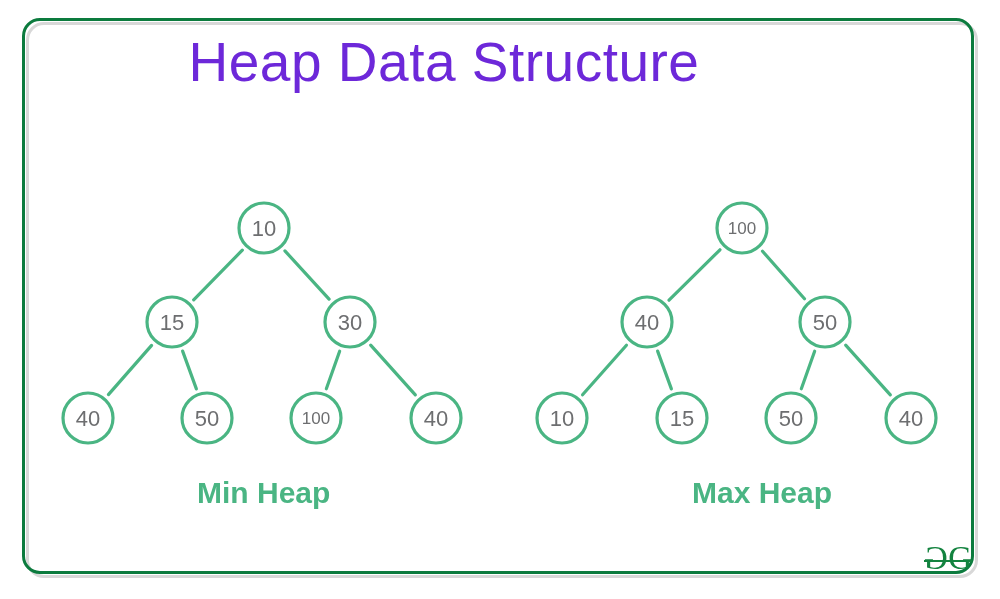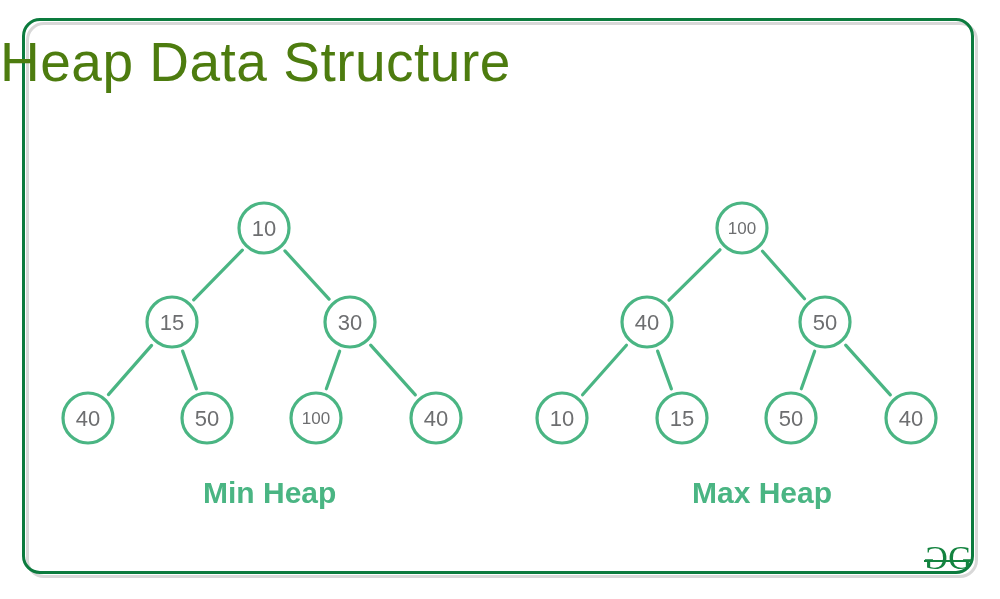--- a/index.html
+++ b/index.html
@@ -39,23 +39,24 @@
     border: 3px solid #0c7b3e;
     border-radius: 18px;
     box-sizing: border-box;
     background: transparent;
   }
   #title {
     position: absolute;
     left: 0;
     top: 30px;
     width: 888px;
+    text-align: center;
     font-size: 55px;
     font-weight: 400;
-    color: #4d7c0f;
+    color: #6d28d9;
     letter-spacing: 0.5px;
     font-family: "Liberation Sans", sans-serif;
   }
   svg#trees {
     position: absolute;
     left: 0;
     top: 0;
     width: 1000px;
     height: 599px;
   }
@@ -171,21 +172,21 @@
           <circle cx="791" cy="418" r="25" fill="#ffffff" stroke="#4ab583" stroke-width="3.2"></circle>
           <text x="791" y="418" text-anchor="middle" dominant-baseline="central" font-family="&quot;Liberation Sans&quot;, sans-serif" font-size="22" fill="#6d6e70">50</text>
         </g>
         <g>
           <circle cx="911" cy="418" r="25" fill="#ffffff" stroke="#4ab583" stroke-width="3.2"></circle>
           <text x="911" y="418" text-anchor="middle" dominant-baseline="central" font-family="&quot;Liberation Sans&quot;, sans-serif" font-size="22" fill="#6d6e70">40</text>
         </g>
       </g>
     </svg>
 
-  <div class="heap-label" id="label-min" style="left: 203px; top: 476px;">Min Heap</div>
+  <div class="heap-label" id="label-min" style="left: 197px; top: 476px;">Min Heap</div>
   <div class="heap-label" id="label-max" style="left: 672px; top: 476px;">Max Heap</div>
 
   <div id="logo">
     <span class="wrap">
       <span class="flip">G</span><span>G</span>
       <span class="bar"></span>
     </span>
   </div>
 
 </div>

